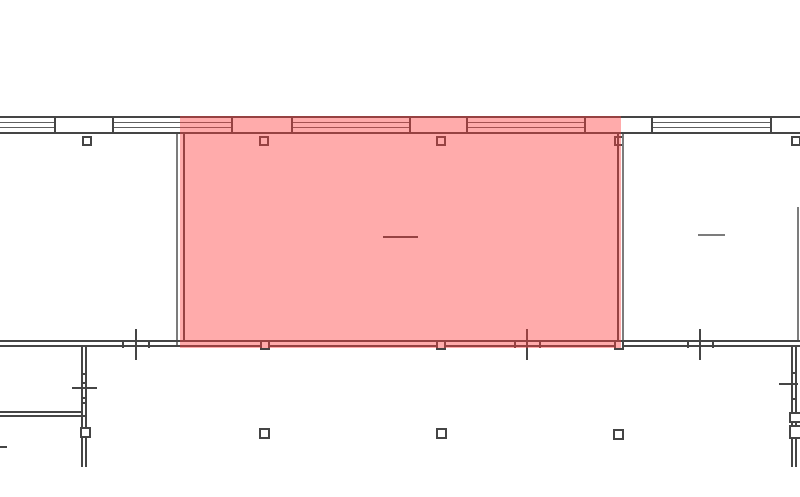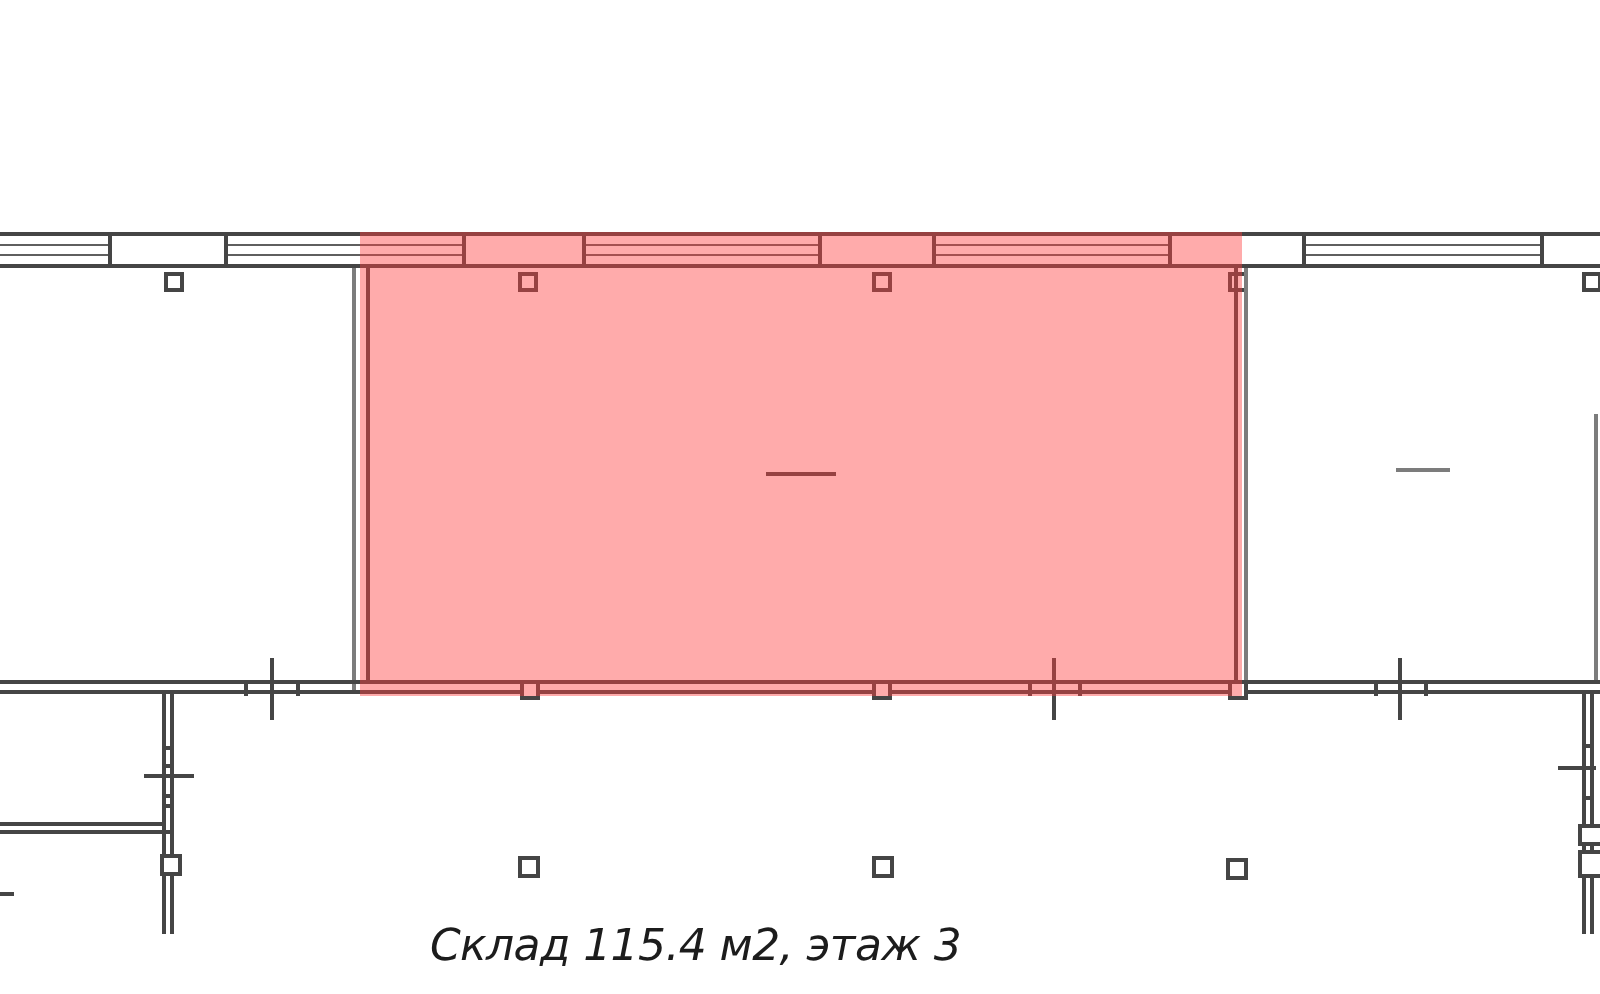--- a/index.html
+++ b/index.html
@@ -119,15 +119,14 @@
   <div class="h" style="left:791px;top:398px;width:6px"></div>
   <div class="bracket" style="left:789px;top:412px;width:14px;height:11px"></div>
   <div class="bracket" style="left:789px;top:425px;width:14px;height:14px"></div>
 
   <div class="col" style="left:259px;top:428px;width:11px;height:11px"></div>
   <div class="col" style="left:436px;top:428px;width:11px;height:11px"></div>
   <div class="col" style="left:613px;top:429px;width:11px;height:11px"></div>
 
   <div class="overlay"></div>
 
-  <div class="caption">Склад 115.4 м2, этаж 3</div>
 
 </div>
 
 </body></html>

